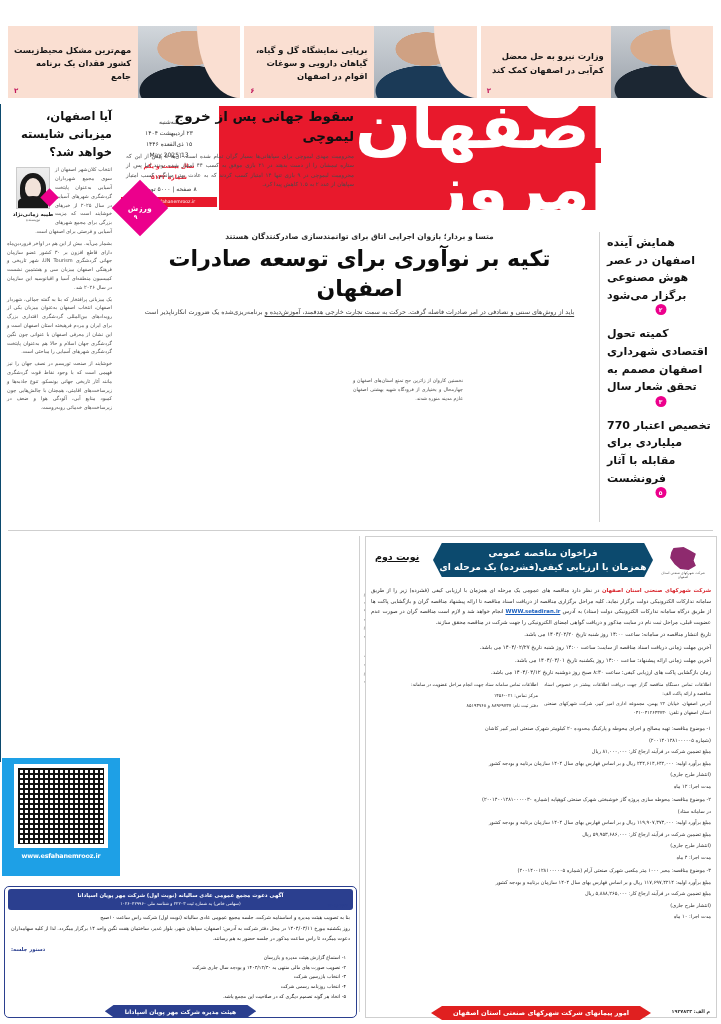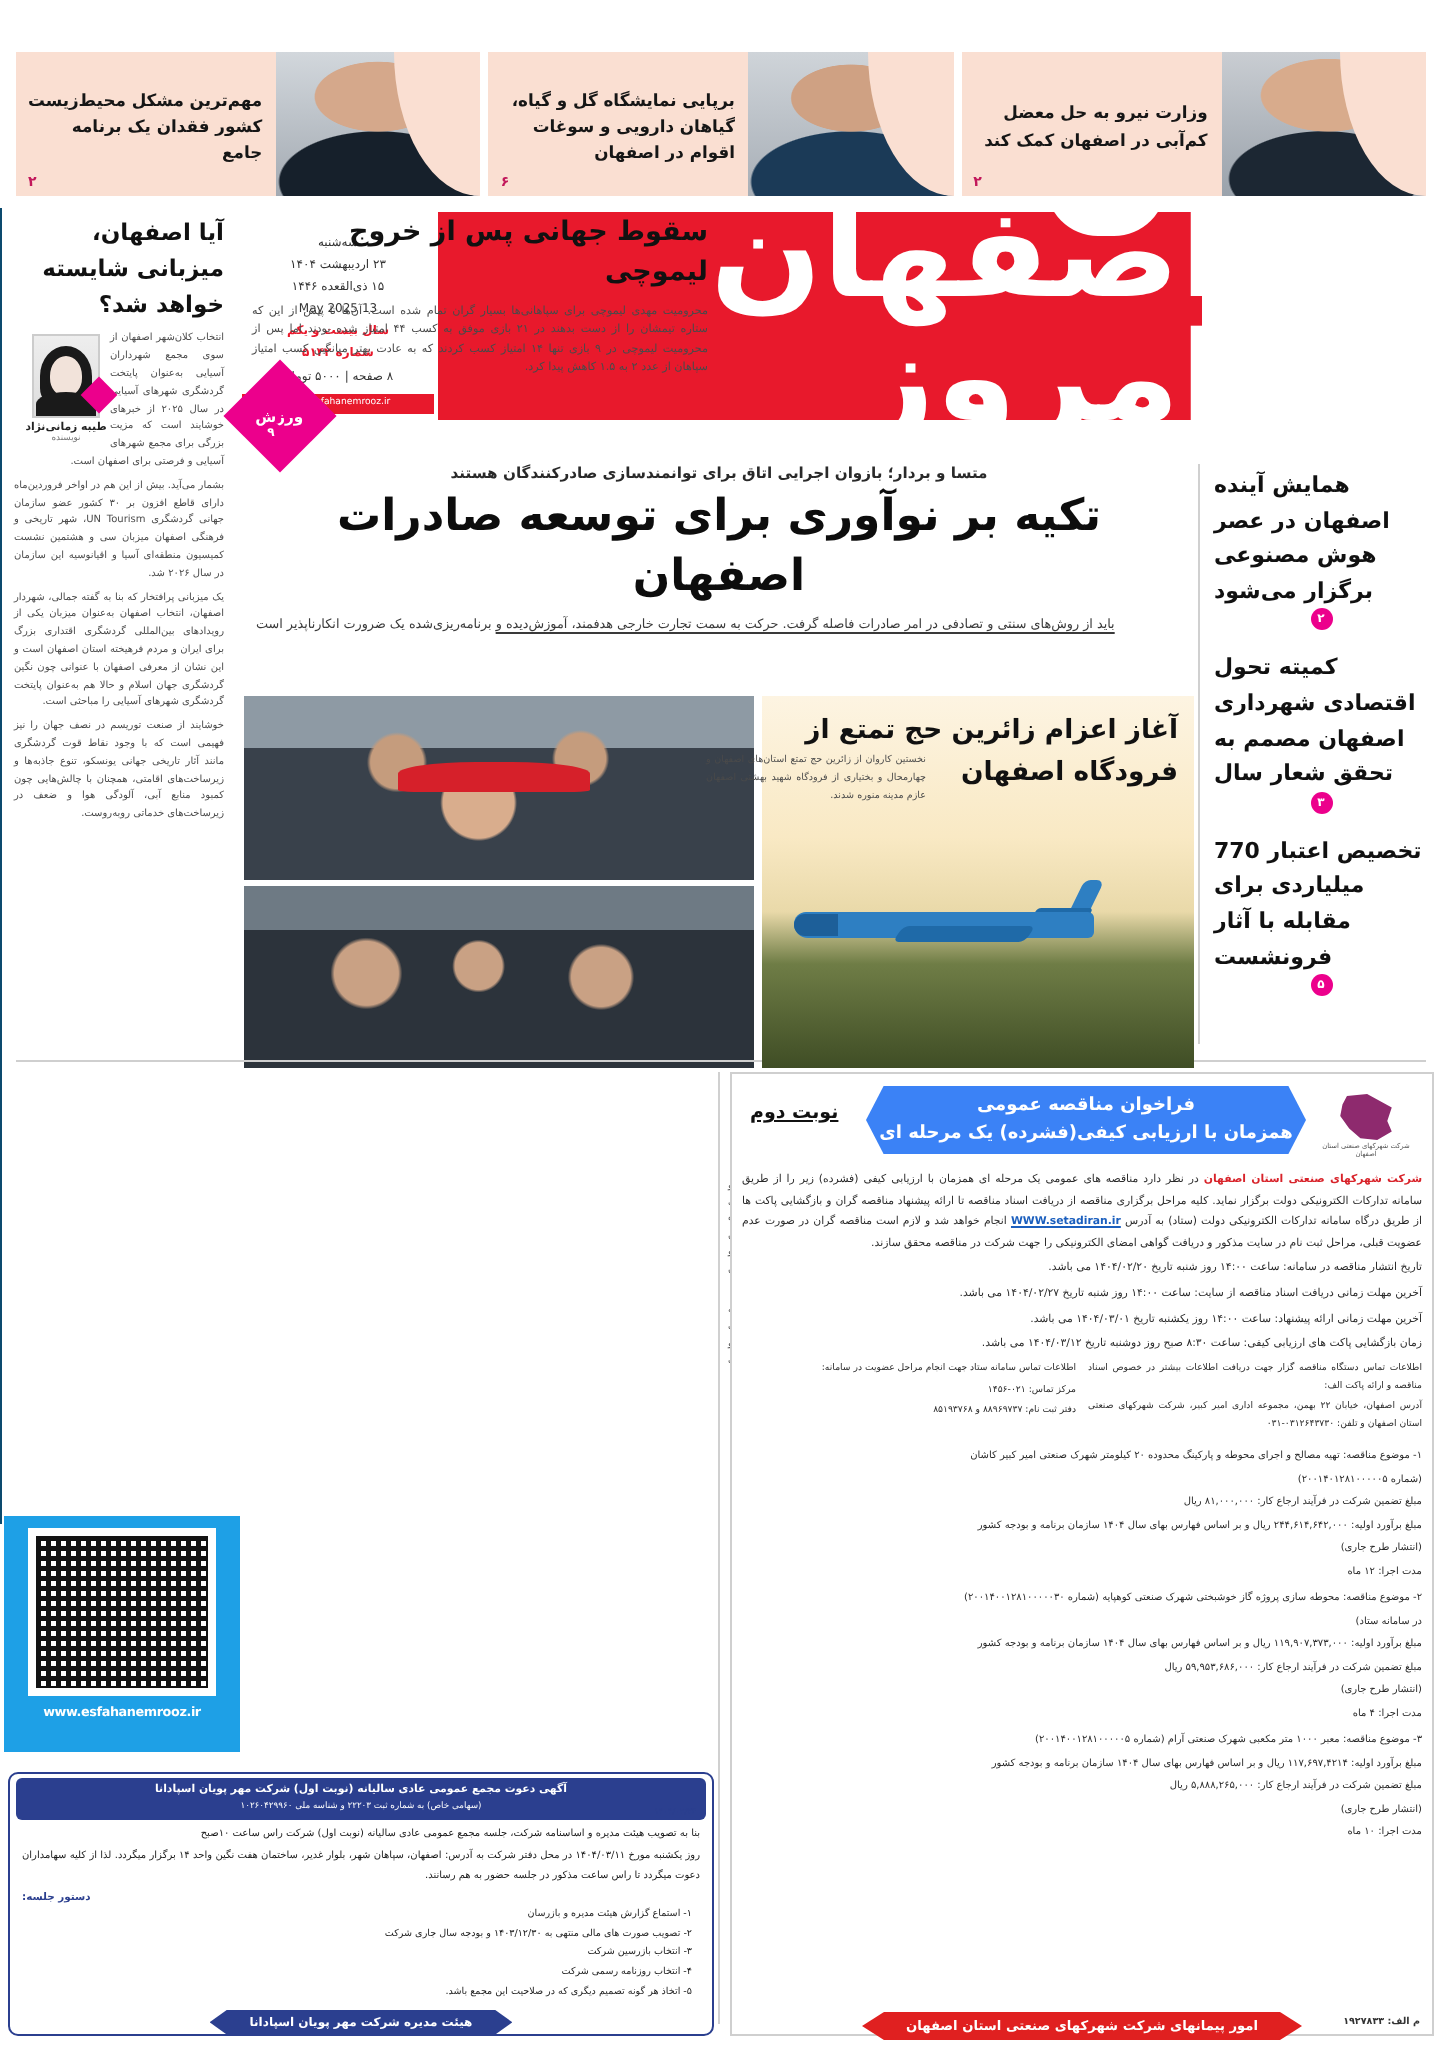--- a/index.html
+++ b/index.html
@@ -172,21 +172,21 @@
   .lead { position:absolute; top:232px; right:124px; left:122px; }
   .kicker {
     font-size:7.6px; font-weight:bold; text-align:center; color:#2a2a2a;
     margin-bottom:3px;
   }
   .lead h1 {
     font-size:22px; font-weight:bold; text-align:center; color:#0d0d0d;
     line-height:1.35; letter-spacing:-0.4px;
   }
   .lead-sub {
-    font-size:6.4px; line-height:1.8; text-align:left; color:#3a3a3a;
+    font-size:6.4px; line-height:1.8; text-align:center; color:#3a3a3a;
     margin-top:4px; padding:0 6px;
   }
   .lead-sub u { text-decoration:underline; text-underline-offset:2px; }
 
   
   .media-row {
     position:absolute; top:348px; right:124px; left:122px; height:186px;
     display:flex; flex-direction:row; gap:4px;
   }
   .hajj-card {
@@ -317,21 +317,21 @@
   }
 
   
   .tender {
     position:absolute; top:536px; right:4px; width:352px; height:482px;
     border:1px solid #cfcfcf; background:#fff; padding:4px 5px;
   }
   .tender-head { position:relative; height:44px; }
   .tender-banner {
     position:absolute; right:58px; left:62px; top:2px; height:34px;
-    background:#3b82f6; color:#fff; text-align:center;
+    background:#0c4a6e; color:#fff; text-align:center;
     padding:3px 4px; font-weight:bold; font-size:9px; line-height:1.6;
     clip-path:polygon(4% 0,96% 0,100% 50%,96% 100%,4% 100%,0 50%);
   }
   .tender-round {
     position:absolute; left:4px; top:10px; font-size:9.5px; font-weight:bold; color:#111;text-decoration:underline;
   }
   .tender-logo {
     position:absolute; right:2px; top:6px; width:52px; height:34px;
     text-align:center;
   }
@@ -498,42 +498,20 @@
 
   <div class="lead">
     <div class="kicker">متسا و بردار؛ بازوان اجرایی اتاق برای توانمندسازی صادرکنندگان هستند</div>
     <h1>تکیه بر نوآوری برای توسعه صادرات اصفهان</h1>
     <div class="lead-sub">
       <u>باید از روش‌های سنتی و تصادفی در امر صادرات فاصله گرفت. حرکت به سمت تجارت خارجی هدفمند، آموزش‌دیده و</u>
       <span>برنامه‌ریزی‌شده یک ضرورت انکارناپذیر است</span>
     </div>
   </div>
 
-  <div class="media-row">
-
-    <div class="hajj-card">
-      <div class="plane-sky"></div>
-      <h2>آغاز اعزام زائرین حج تمتع از فرودگاه اصفهان</h2>
-      <div class="plane">
-        <div class="tail"></div>
-          <div class="htail"></div>
-        <div class="fuse"></div>
-          <div class="wing"></div>
-          <div class="nose"></div>
-      </div>
-    </div>
-
-    <div class="photo-col">
-      <div class="photo p1"></div>
-      <div class="photo p2">
-        
-      </div>
-    </div>
-
-  </div>
 
   <div style="position:absolute;top:376px;right:258px;width:110px;font-size:4.8px;line-height:1.9;color:#4a4a4a;text-align:justify;z-index:6;">نخستین کاروان از زائرین حج تمتع استان‌های اصفهان و چهارمحال و بختیاری از فرودگاه شهید بهشتی اصفهان عازم مدینه منوره شدند.</div>
 
   <div class="divider" style="top:530px;"></div>
 
   <div class="feature">
     <h2>
       <span>رودخانه‌ای که اشک می‌ریزد</span><br>
       <span>اما سیراب نمی‌کند</span>
     </h2>

